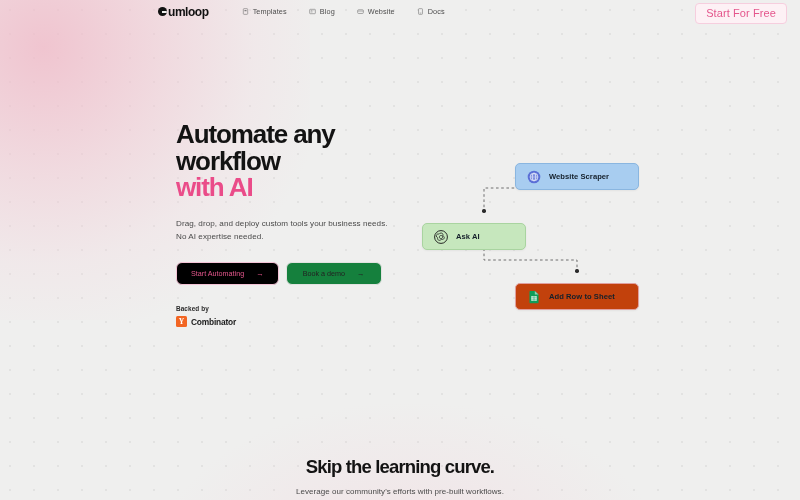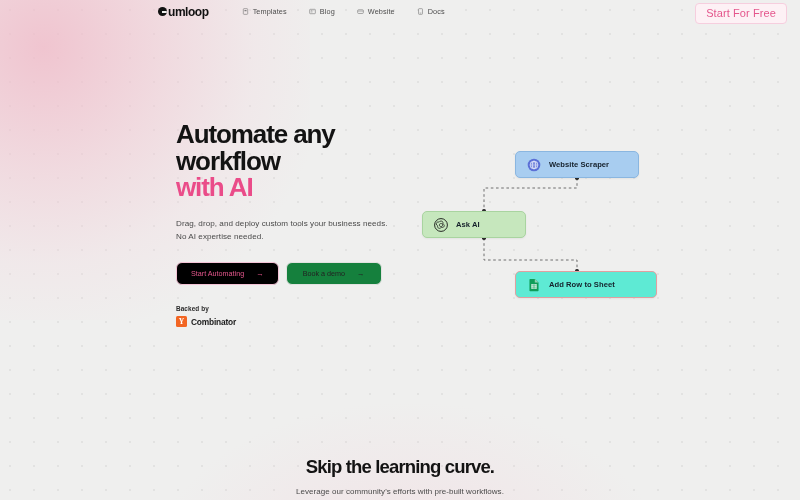--- a/index.html
+++ b/index.html
@@ -119,27 +119,28 @@
 
   
   #workflow { position:absolute; left:415px; top:140px; width:240px; height:170px; }
   #wf-edges { position:absolute; inset:0; overflow:visible; }
   .wf-node {
     position:absolute; display:flex; align-items:center; gap:8px;
     border-radius:5px; padding:0 11px; height:27px;
     font-size:7.6px; font-weight:700; color:#15202b;
     letter-spacing:0.05px; cursor:pointer; white-space:nowrap;
     box-shadow:0 1px 2px rgba(0,0,0,0.05);
+    margin-top:12px;
   }
   #node-scraper { left:100px; top:11px; width:124px;
     background:#a8cdf0; border:1px solid #8ab6e0; }
   #node-askai   { left:7px;  top:71px; width:104px;
     background:#c6e7bd; border:1px solid #a9d4a0; }
-  #node-sheet   { left:100px; top:131px; width:142px;
-    background:#5eead4; border:1px solid #e0a0a0; }
+  #node-sheet   { left:100px; top:131px; width:124px;
+    background:#c2410c; border:1px solid #e0a0a0; }
   .wf-ico { width:14px; height:14px; flex:0 0 auto; display:block; }
   .wf-port {
     position:absolute; width:3.4px; height:3.4px; border-radius:50%;
     background:#2b2b2b;
   }
 
   
   #section-bottom { position:absolute; left:0; right:0; top:448px; text-align:center; }
   #eyebrow {
     font-size:7.1px; font-weight:700; color:#f08bae;

